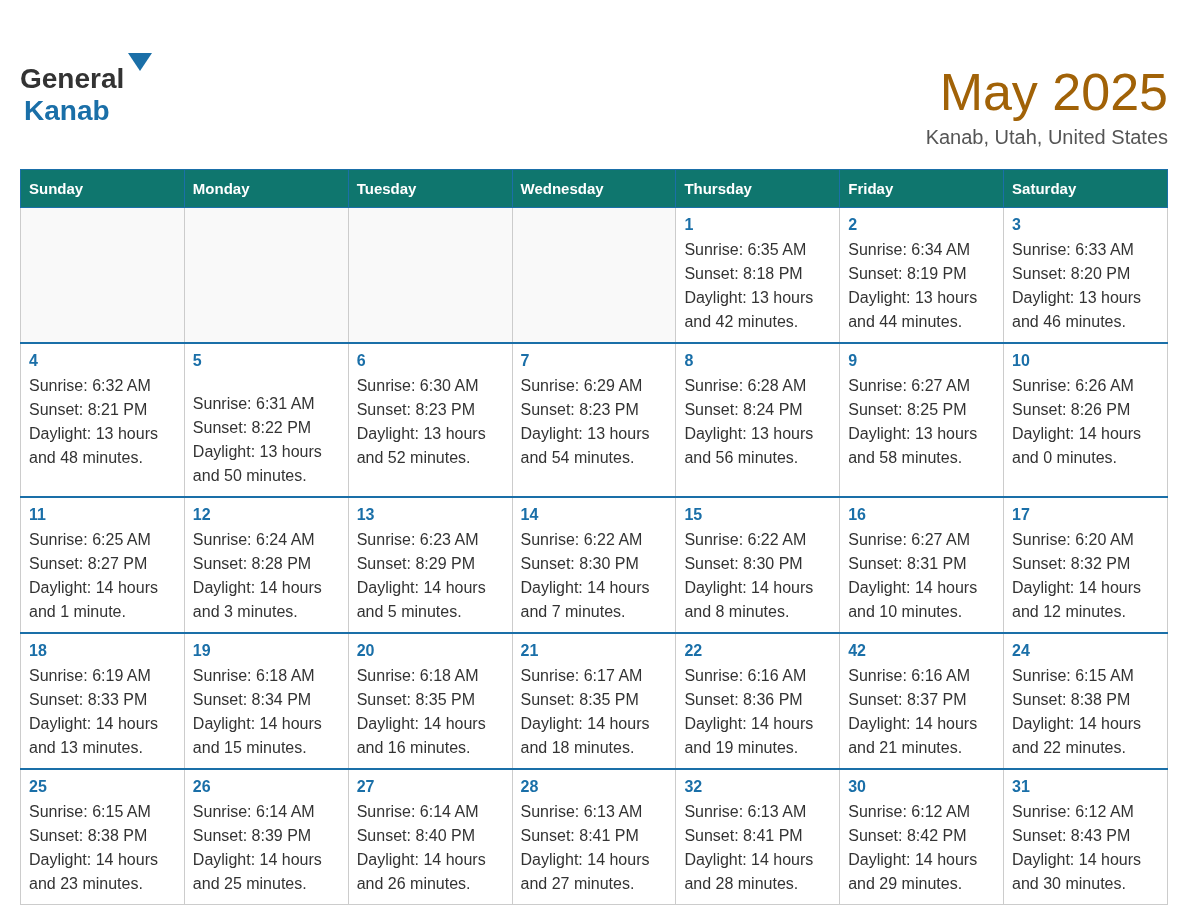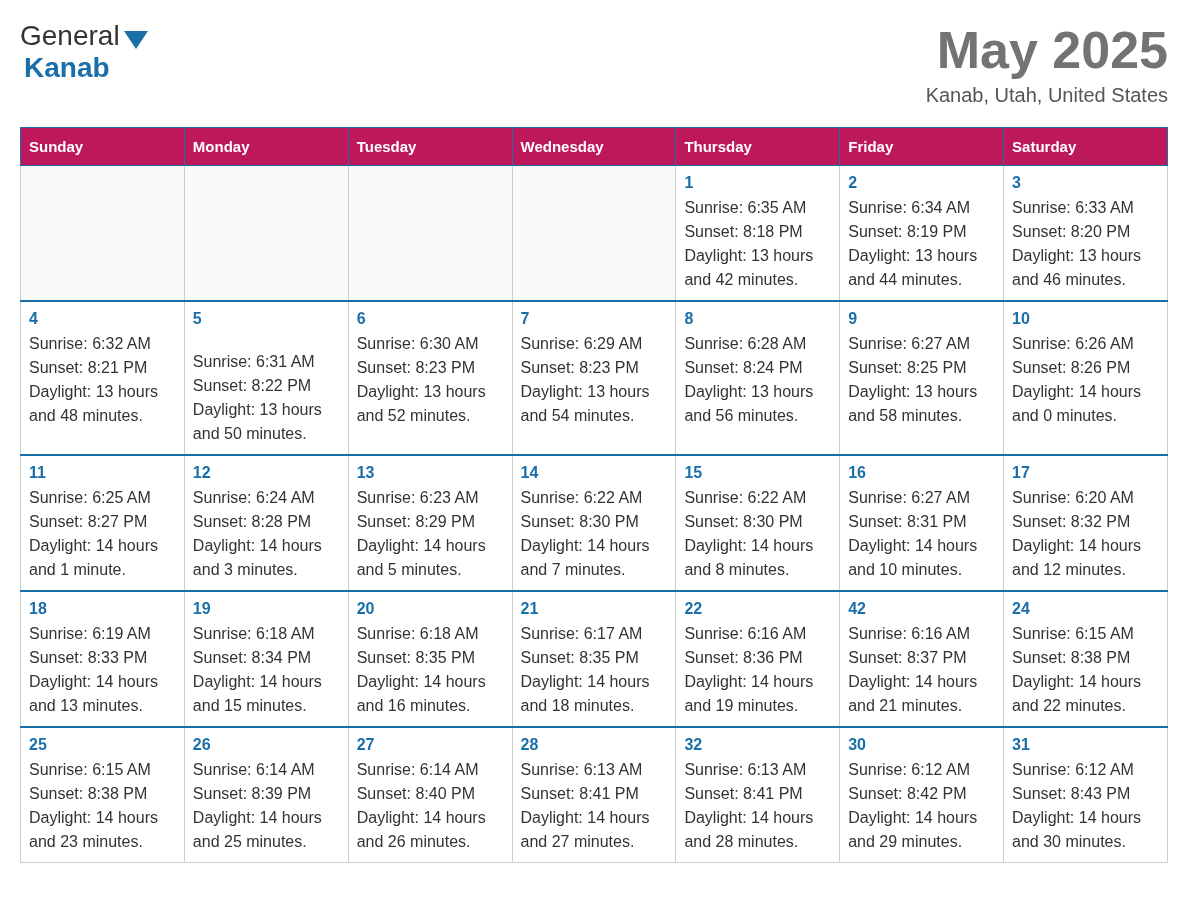--- a/index.html
+++ b/index.html
@@ -19,22 +19,23 @@
       display: flex;
       flex-direction: column;
       align-items: flex-start;
     }
     .logo-top {
       display: flex;
       align-items: center;
     }
     .logo-general {
       font-size: 28px;
-      font-weight: normal;
+      font-weight: bold;
       color: #333;
+      margin-top: 43px;
     }
     .logo-triangle {
       width: 0;
       height: 0;
       border-left: 12px solid transparent;
       border-right: 12px solid transparent;
       border-top: 18px solid #1a6fa8;
       margin-left: 4px;
       margin-top: 8px;
     }
@@ -42,35 +43,36 @@
       font-size: 28px;
       font-weight: bold;
       color: #1a6fa8;
       margin-left: 4px;
     }
     .title-section {
       text-align: right;
     }
     .month-title {
       font-size: 52px;
-      font-weight: bold;
-      color: #737373;
+      font-weight: normal;
+      color: #a16207;
+      margin-top: 42px;
     }
     .location-title {
       font-size: 20px;
       color: #555;
       margin-top: 4px;
     }
     .calendar {
       width: 100%;
       border-collapse: collapse;
       border: 1px solid #ccc;
     }
     .calendar th {
-      background-color: #be185d;
+      background-color: #0f766e;
       color: #fff;
       padding: 10px 8px;
       text-align: left;
       font-size: 15px;
       border: 1px solid #1a6fa8;
     }
     .calendar td {
       border: 1px solid #ccc;
       vertical-align: top;
       padding: 8px;

